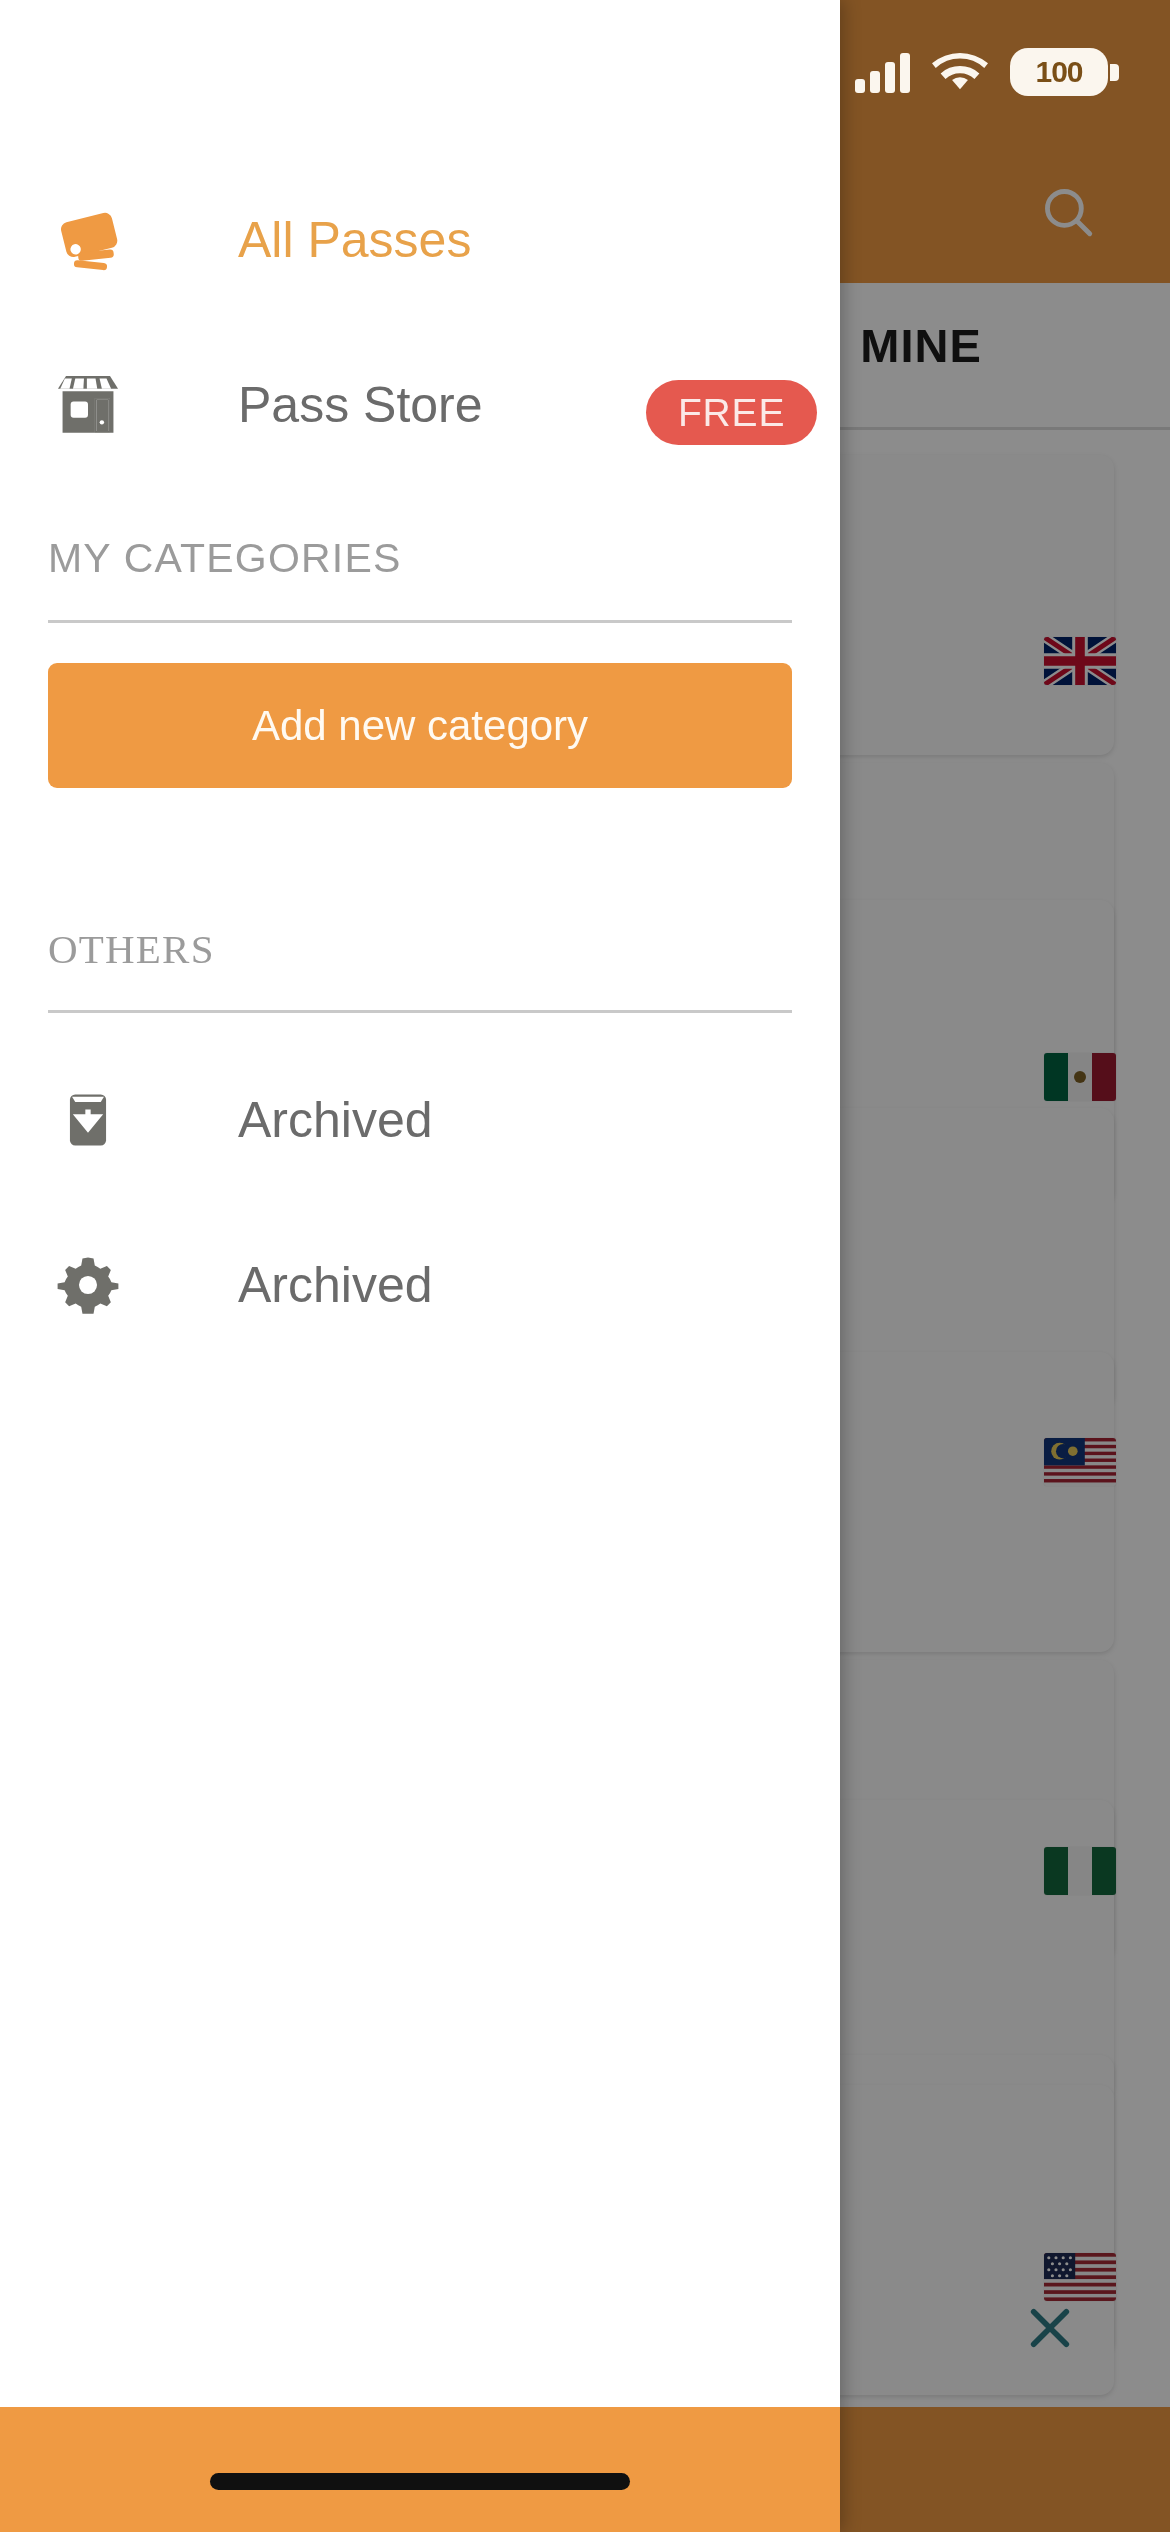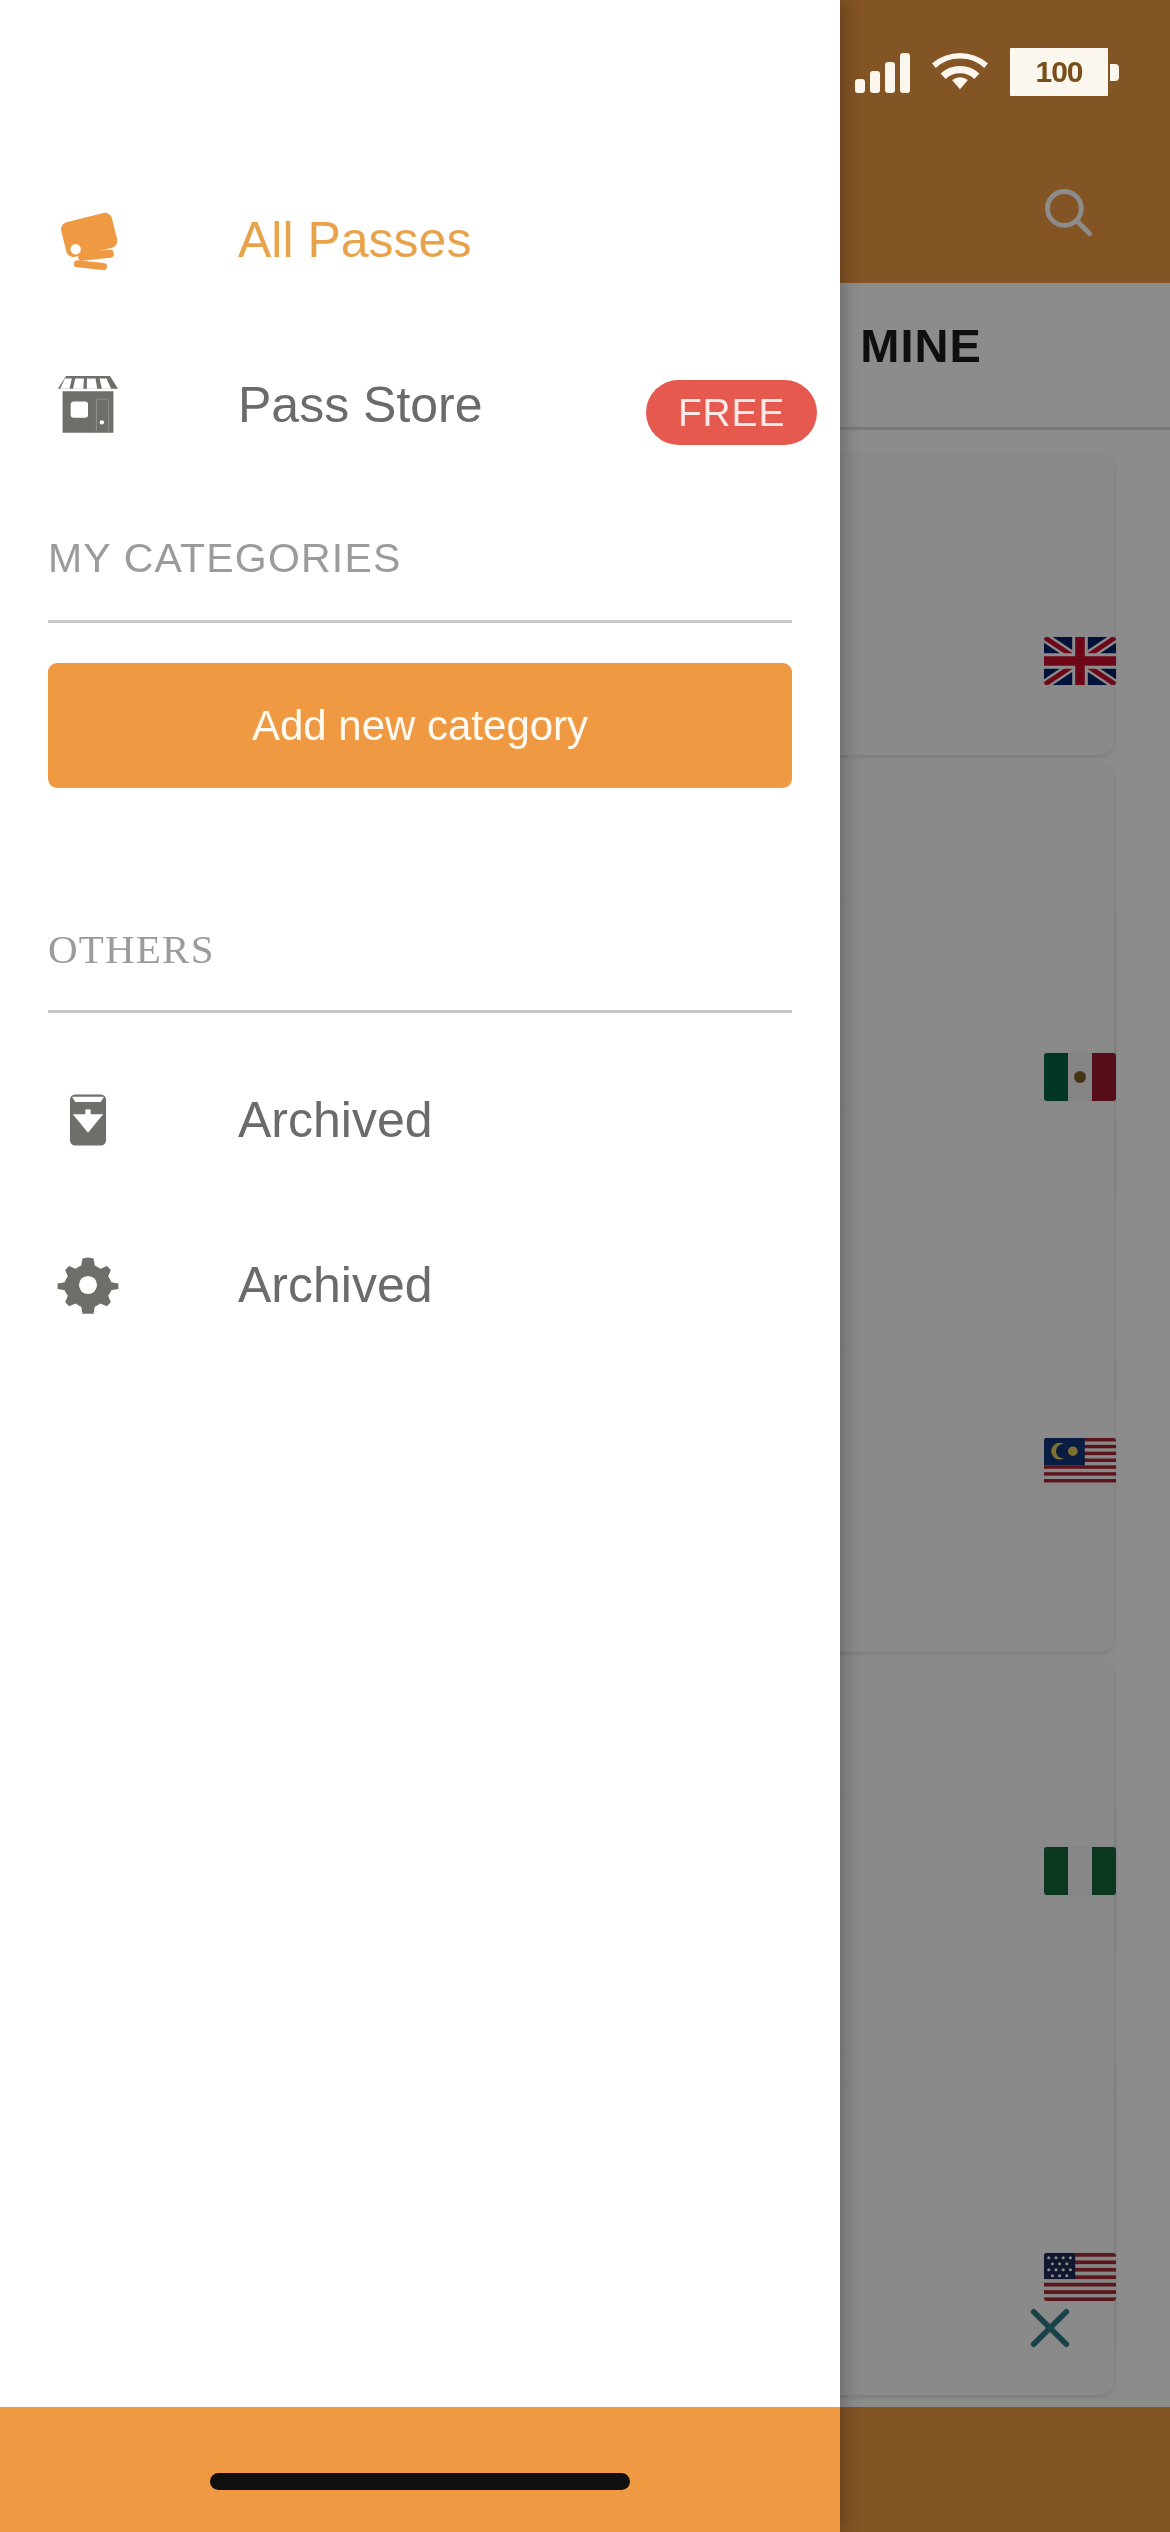--- a/index.html
+++ b/index.html
@@ -111,21 +111,21 @@
   #drawer-bottombar {
     position:absolute; left:0; bottom:0; width:840px; height:125px; background:#ef9a43;
   }
   #home-indicator {
     position:absolute; left:50%; transform:translateX(-50%); bottom:42px;
     width:420px; height:17px; background:#101010; border-radius:10px;
   }
   
   #sb-right { position:absolute; top:48px; right:62px; display:flex; align-items:center; gap:22px; }
   #battery-pill {
-    position:relative; width:98px; height:48px; border-radius:1px;
+    position:relative; width:98px; height:48px; border-radius:18px;
     background:#fbf6ee; display:flex; align-items:center; justify-content:center;
   }
   #battery-pill span { font-size:30px; font-weight:bold; color:#7a4f17; letter-spacing:-1px; }
   #battery-nub {
     position:absolute; right:-11px; top:16px; width:9px; height:17px;
     background:#fbf6ee; border-radius:0 4px 4px 0;
   }
   .sig-bar { width:10px; background:#fbf6ee; border-radius:3px; display:inline-block; }
 </style>
 </head>

